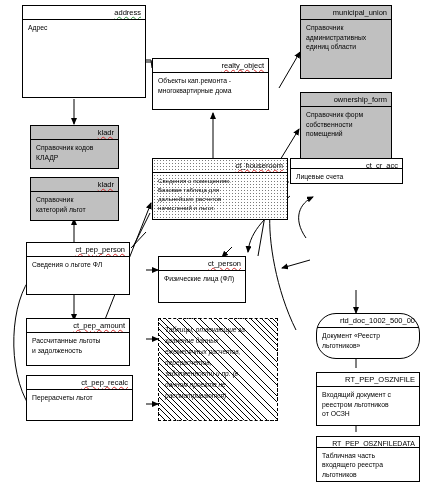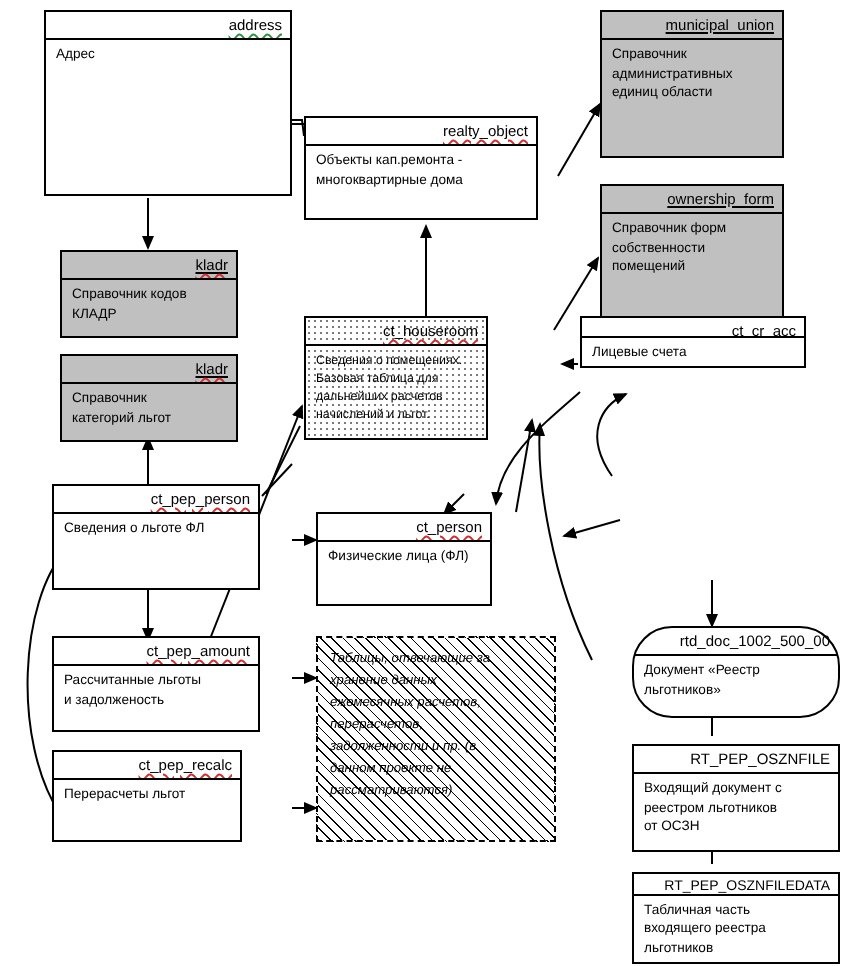--- a/index.html
+++ b/index.html
@@ -33,21 +33,21 @@
   .ent .body{
     box-sizing:border-box;
     padding:3px 4px 2px 5px;
     font-size:6.8px;
     line-height:9.5px;
     color:#000;
     flex:1;
     white-space:pre-line;
   }
   .ent.gray{background:#c0c0c0;}
-  .ent.gray .hdr{background:#c0c0c0;text-decoration:underline;}
+  .ent.gray .hdr{background:#c0c0c0;}
   .ent.gray .body{background:#c0c0c0;}
   .ent.dotted{
     background-color:#ffffff;
     background-image:radial-gradient(#7a7a7a 0.5px, transparent 0.6px);
     background-size:3px 3px;
   }
   .ent.dotted .hdr,.ent.dotted .body{background:transparent;}
   .note{
     position:absolute;
     box-sizing:border-box;
@@ -160,21 +160,21 @@
     <div class="body">Справочник кодов
 КЛАДР</div>
   </div>
 
   <div class="ent gray" style="left:30px;top:177px;width:89px;height:44px;">
     <div class="hdr"><span class="sq">kladr</span></div>
     <div class="body">Справочник
 категорий льгот</div>
   </div>
 
-  <div class="ent dotted" style="left:152px;top:158px;width:92px;height:62px;">
+  <div class="ent dotted" style="left:152px;top:158px;width:136px;height:62px;">
     <div class="hdr"><span class="sq">ct_houseroom</span></div>
     <div class="body" style="font-size:6.2px;line-height:9px;">Сведения о помещениях.
 Базовая таблица для
 дальнейших расчетов
 начислений и льгот.</div>
   </div>
 
   <div class="ent" style="left:290px;top:158px;width:113px;height:26px;">
     <div class="hdr"><span class="sq">ct_cr_acc</span></div>
     <div class="body">Лицевые счета</div>
@@ -189,21 +189,21 @@
     <div class="hdr"><span class="sq">ct_person</span></div>
     <div class="body">Физические лица (ФЛ)</div>
   </div>
 
   <div class="ent" style="left:26px;top:318px;width:104px;height:48px;">
     <div class="hdr"><span class="sq">ct_pep_amount</span></div>
     <div class="body">Рассчитанные льготы
 и задолженость</div>
   </div>
 
-  <div class="ent" style="left:26px;top:375px;width:95px;height:46px;">
+  <div class="ent" style="left:26px;top:375px;width:107px;height:46px;">
     <div class="hdr"><span class="sq">ct_pep_recalc</span></div>
     <div class="body">Перерасчеты льгот</div>
   </div>
 
 
   <div class="ent" style="left:316px;top:313px;width:104px;height:46px;border-radius:20px;">
     <div class="hdr">rtd_doc_1002_500_00</div>
     <div class="body">Документ «Реестр
 льготников»</div>
   </div>

